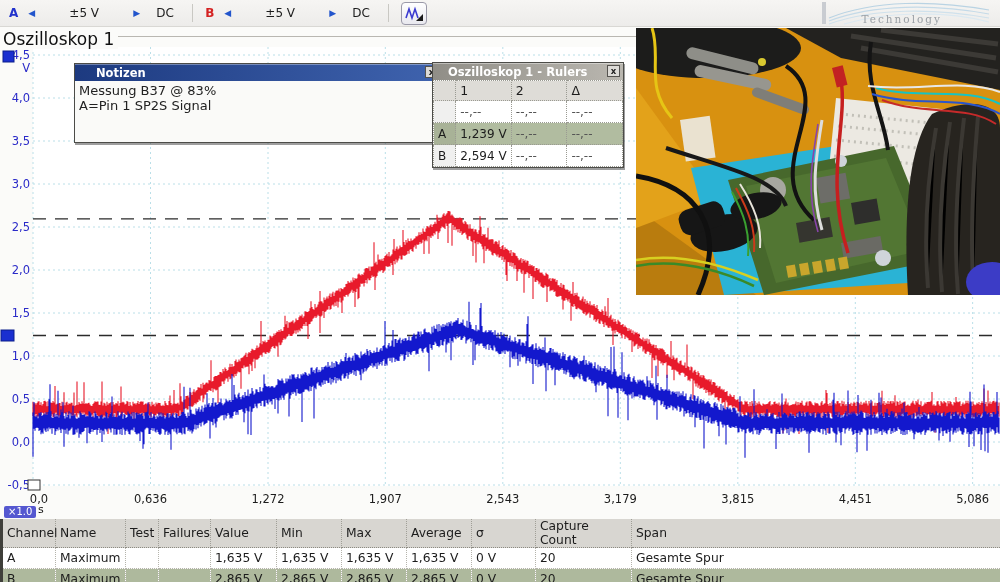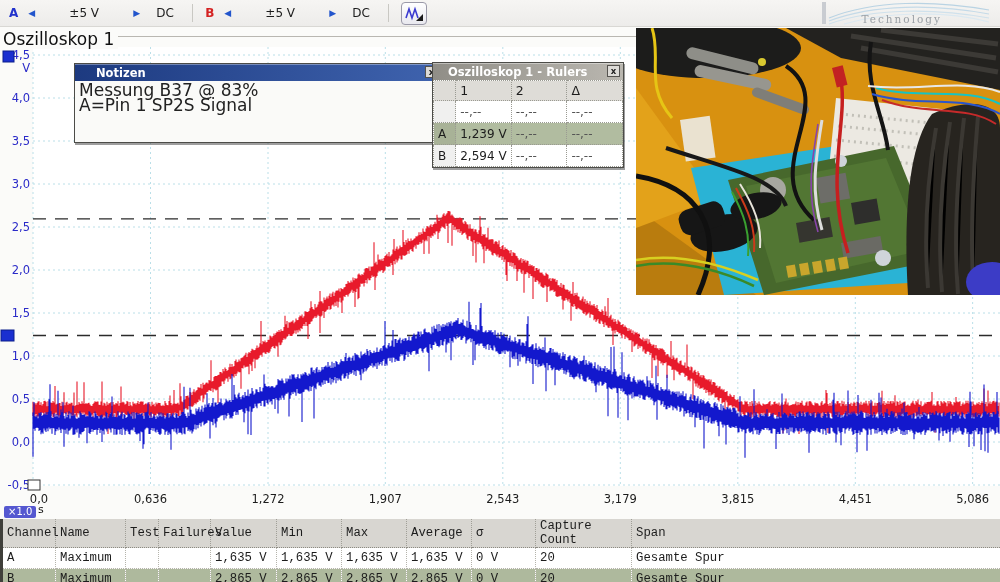--- a/index.html
+++ b/index.html
@@ -31,35 +31,35 @@
   .xscale-badge { position:absolute; left:4px; top:506px; background:#5558d0; color:#fff; font-size:10px; padding:0 4px 1px 4px; border-radius:2px; z-index:2; cursor:pointer; }
   .xunit { position:absolute; left:38px; top:503px; font-size:11px; color:#111; z-index:2; }
 
   
   .float-win { position:absolute; background:#fafaf8; border:1px solid #4c4c48; box-shadow:1px 2px 0 rgba(40,40,40,.45); z-index:4; }
   .win-title { height:17px; display:flex; align-items:center; position:relative; font-weight:bold; font-size:11.5px; color:#fff; cursor:move; }
   .notes-title { background:linear-gradient(90deg,#1d3a80,#3f63ae); box-shadow:inset 0 1px 0 rgba(255,255,255,.35); padding-left:21px; }
   .rulers-title { background:linear-gradient(90deg,#908e87,#bab7b0); box-shadow:inset 0 1px 0 rgba(255,255,255,.4); padding-left:15px; }
   .win-close { position:absolute; right:3px; top:2px; width:13px; height:12px; background:#dddbd7; border:1px solid #55534f; font-size:8.5px; line-height:10px; text-align:center; color:#222; font-weight:bold; cursor:pointer; }
   .notes-win { left:62px; top:63px; width:368px; height:80px;margin-left:12px; }
-  .notes-body { padding:2px 4px; font-size:17px; color:#222; line-height:15px; }
+  .notes-body { padding:2px 4px; font-size:13px; color:#222; line-height:15px; }
   .rulers-win { left:432px; top:62px; width:192px; }
   .rulers-table { border-collapse:collapse; width:100%; font-size:12px; }
   .rulers-table th, .rulers-table td { border:1px dotted #9a9a92; padding:1px 4px; text-align:left; font-weight:normal; }
   .rulers-table thead th { background:#dedcd7; height:20px; font-size:12.5px; }
   .rulers-table tbody tr { height:22px; background:#fff; }
   .rulers-table tbody tr.hl { background:#b1bca0; }
   .rulers-table tbody th { background:rgba(60,60,50,.08); width:22px; }
   .rulers-table .dash { color:#555; }
 
   
   .photo { position:absolute; left:636px; top:28px; width:364px; height:267px; z-index:3; overflow:hidden; }
 
   
-  .meas-wrap { position:absolute; left:0; top:519px; width:1000px; height:48px; z-index:5; background:#fff; border-bottom:1px solid #fca5a5;font-family:Liberation Mono, monospace; }
+  .meas-wrap { position:absolute; left:0; top:519px; width:1000px; height:48px; z-index:5; background:#fff; border-bottom:1px solid #fca5a5; }
   .meas-table { border-collapse:collapse; width:1000px; table-layout:fixed; font-size:12.3px; }
   .meas-table th { background:#d8d6d1; font-weight:normal; text-align:left; height:20px; padding:0 4px; border-right:1px dotted #a09f97; border-bottom:1px dotted #8b8a82; }
   .meas-table td { height:21px; padding:0 4px; border-right:1px dotted #b5b4ac; border-bottom:1px dotted #b5b4ac; background:#fff; overflow:hidden; white-space:nowrap; }
   .meas-table tr.hl td { background:#aeb99d; }
   .meas-table tr td:first-child, .meas-table tr th:first-child { border-left:3px solid #3f3f3a; }
 </style>
 </head>
 <body>
 
 <svg id="chart" width="1000" height="582">

